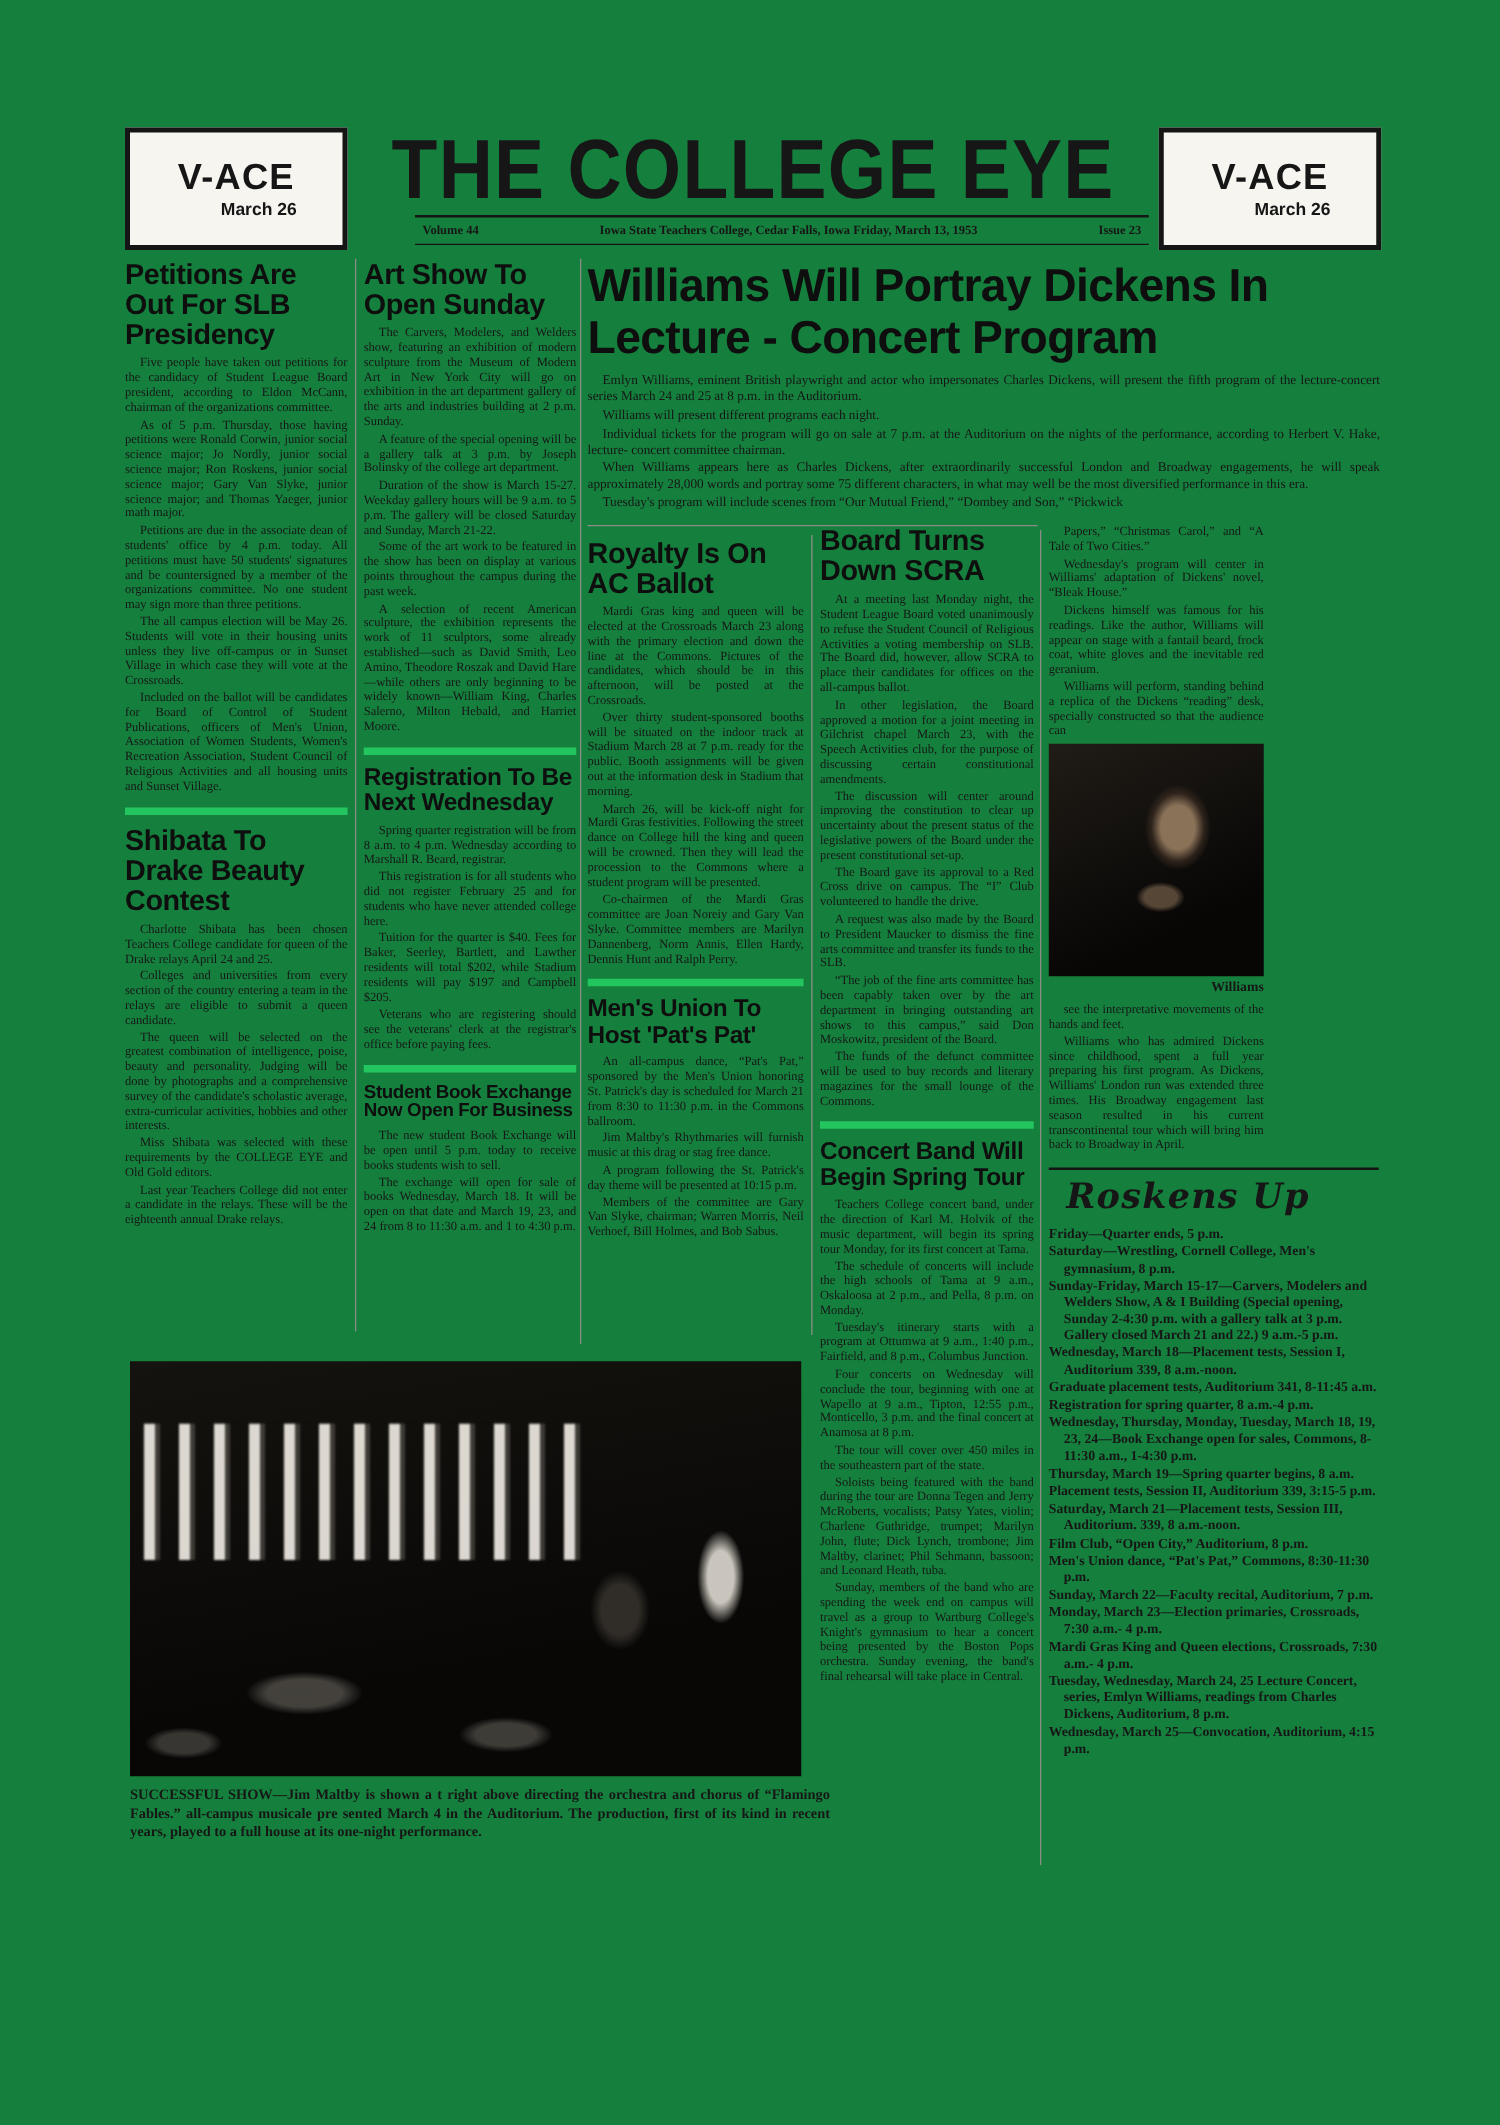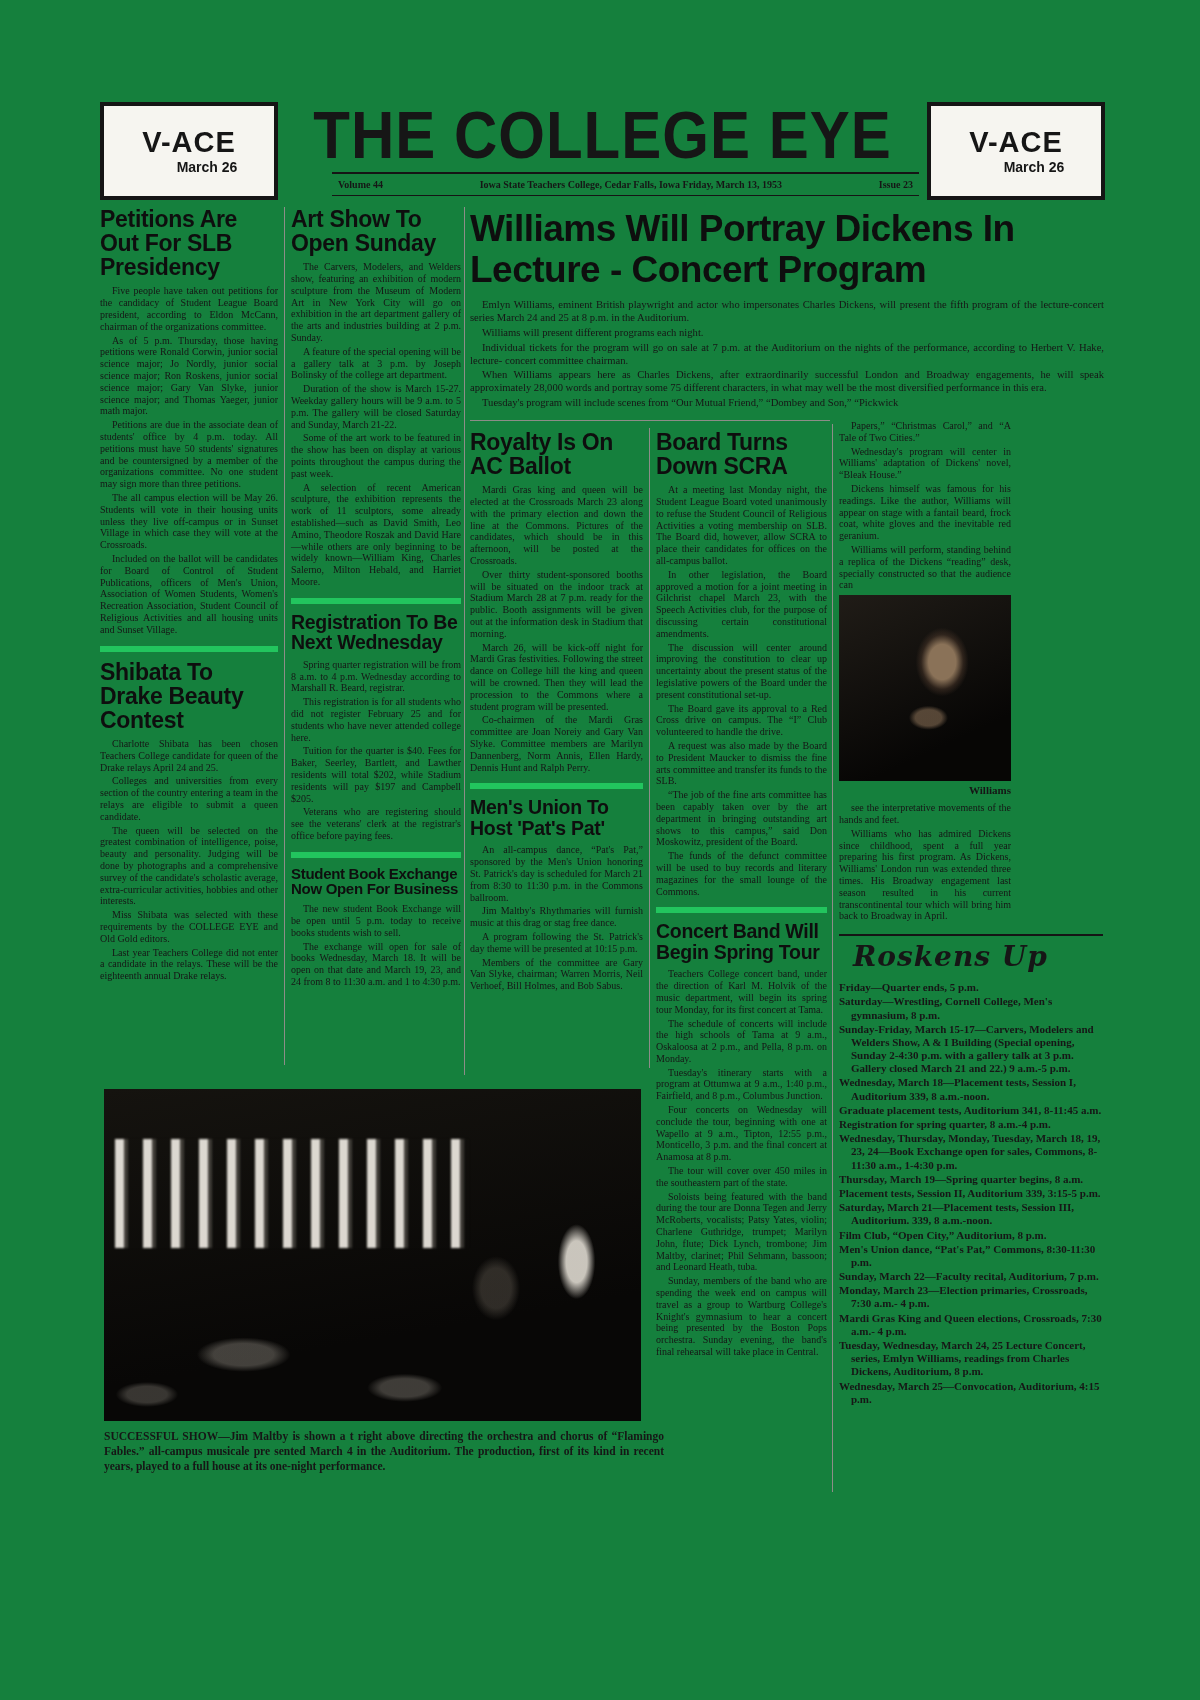--- a/index.html
+++ b/index.html
@@ -20,21 +20,21 @@
                white-space:nowrap;margin:2px 0 0 0;}
   .dateline{position:absolute;left:6px;right:6px;bottom:0;height:21px;border-top:2px solid #151515;
             border-bottom:1px solid #151515;display:flex;align-items:center;justify-content:space-between;
             font-size:10px;font-weight:bold;padding:0 6px;margin-left:46px;}
 
   
   .col{position:absolute;}
   .col1{left:100px;top:207px;width:178px;}
   .col2{left:291px;top:207px;width:170px;}
   .col3{left:470px;top:430px;width:173px;height:652px;overflow:hidden;}
-  .col4{left:656px;top:430px;width:171px;}
+  .col4{left:656px;top:420px;width:171px;}
   .col5{left:839px;top:420px;width:264px;}
   .williams-block{position:absolute;left:470px;top:208px;width:634px;}
   .narrow{width:172px;}
 
   .headline{font-family:"Liberation Sans",sans-serif;font-weight:bold;line-height:1.05;
             letter-spacing:-0.3px;margin:0 0 6px 0;color:#0e0e0e;}
   .h-lg{font-size:23px;}
   .h-md{font-size:19.5px;}
   .h-sm{font-size:15px;}
   .banner{font-size:37px;line-height:1.12;margin-bottom:8px;letter-spacing:-0.5px;}

